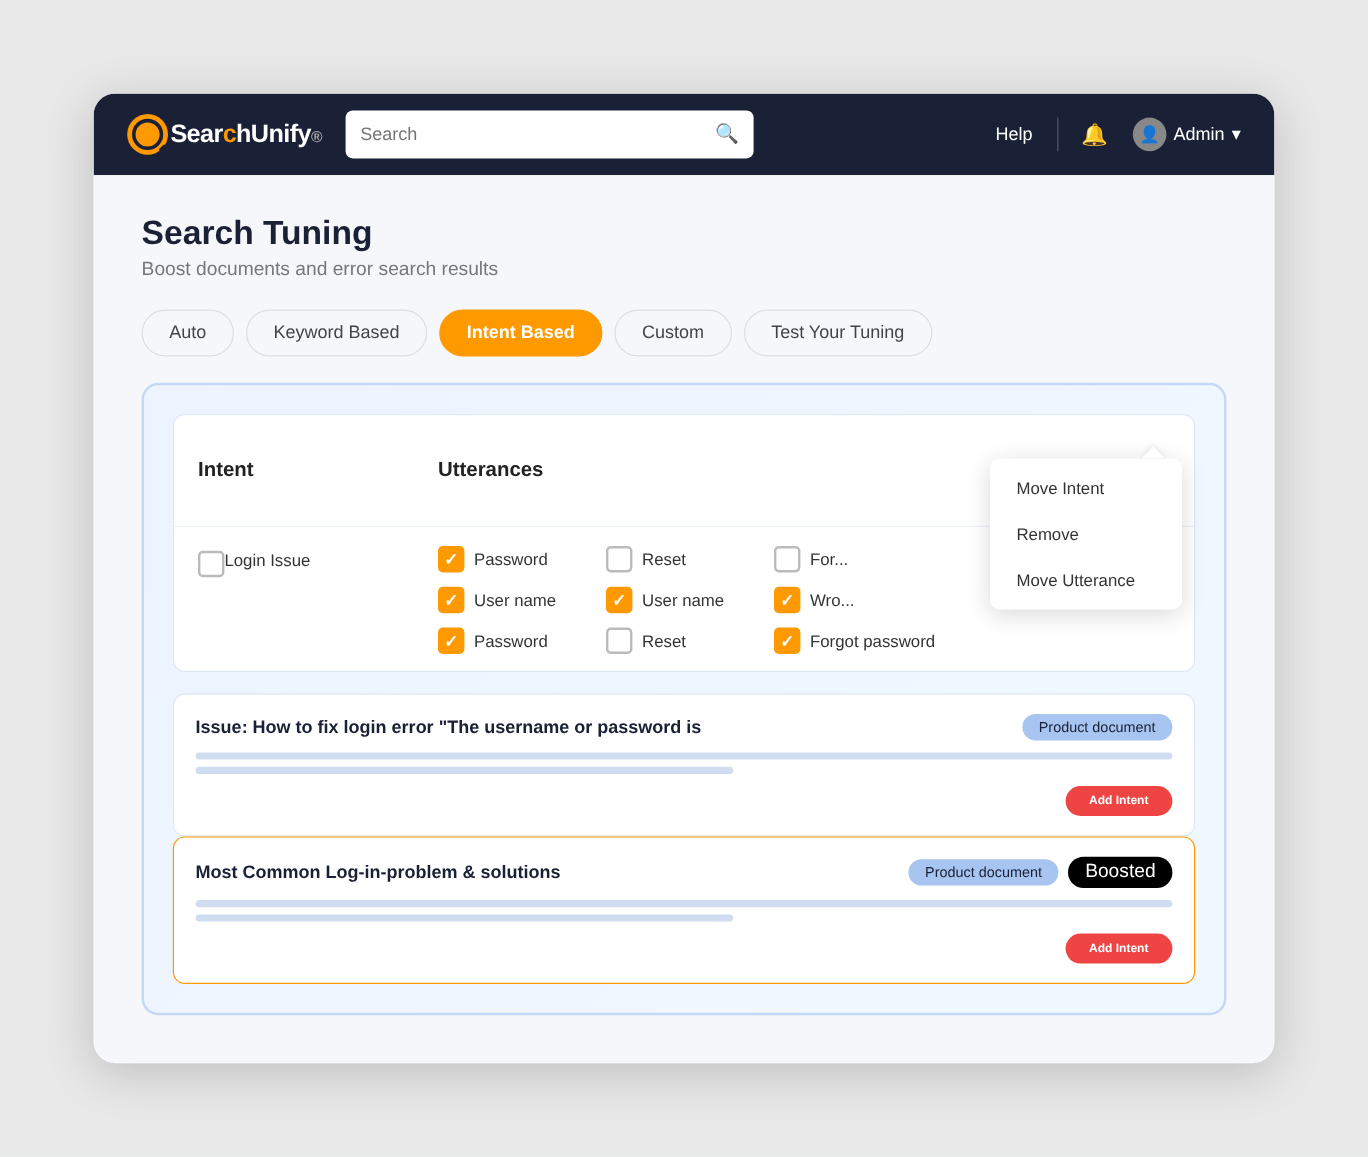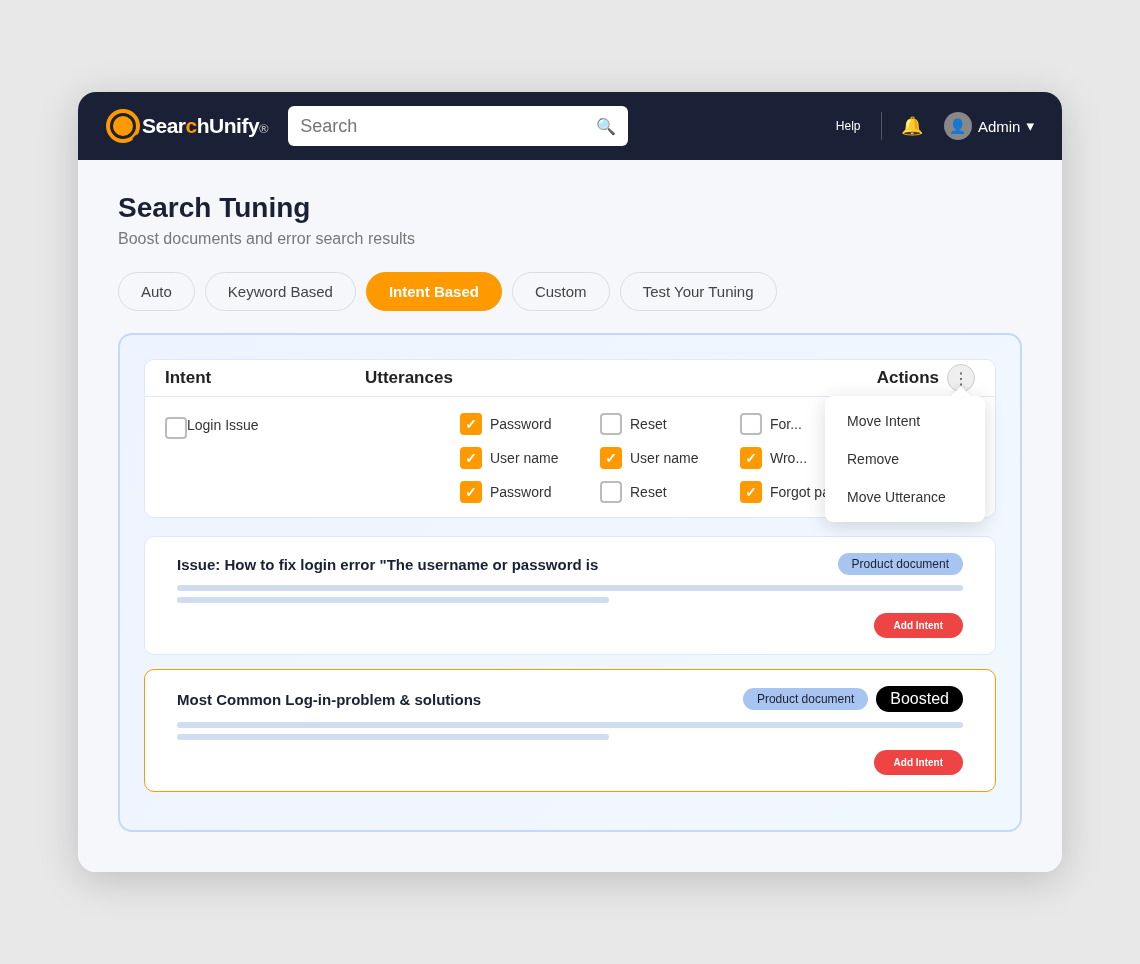--- a/index.html
+++ b/index.html
@@ -38,42 +38,42 @@
       background: #fff;
       border-radius: 6px;
       padding: 0 12px;
       height: 40px;
       gap: 8px;
     }
 
     .search-bar input {
       border: none;
       outline: none;
-      font-size: 18px;
+      font-size: 15px;
       color: #555;
       width: 100%;
       background: transparent;
     }
 
     .search-icon-svg {
       color: #999;
       font-size: 16px;
     }
 
     .header-right {
       margin-left: auto;
       display: flex;
       align-items: center;
       gap: 20px;
       color: #fff;
     }
 
     .help-link {
       color: #fff;
-      font-size: 12px;
+      font-size: 15px;
       cursor: pointer;
     }
 
     .divider-v {
       width: 1px;
       height: 28px;
       background: rgba(255,255,255,0.25);
     }
 
     .bell-icon {
@@ -163,21 +163,21 @@
       border-radius: 10px;
       border: 1.5px solid #e0e8f5;
       overflow: visible;
       margin-bottom: 18px;
       position: relative;
     }
 
     .table-header {
       display: flex;
       align-items: center;
-      padding: 4px 20px;
+      padding: 32px 20px;
       border-bottom: 1.5px solid #e0e8f5;
       background: #fff;
       border-radius: 10px 10px 0 0;
     }
 
     .col-intent {
       width: 200px;
       font-size: 17px;
       font-weight: 700;
       color: #222;
@@ -258,21 +258,20 @@
       display: flex;
       align-items: flex-start;
       gap: 0;
       padding-top: 4px;
     }
 
     .row-utterances {
       flex: 1;
       display: flex;
       gap: 0;
-      justify-content: center;
     }
 
     .checkbox-plain {
       width: 22px;
       height: 22px;
       border: 2px solid #bbb;
       border-radius: 4px;
       background: #fff;
       flex-shrink: 0;
       margin-top: 2px;
@@ -314,22 +313,21 @@
       display: flex;
       align-items: center;
       gap: 8px;
     }
 
     
     .doc-card {
       background: #fff;
       border-radius: 10px;
       border: 1.5px solid #e0e8f5;
-      padding: 16px 32px;
-      margin-bottom: 14px;
+      padding: 16px 18px;
     }
 
     .doc-card.highlighted {
       border-color: #f90;
     }
 
     .doc-card-header {
       display: flex;
       align-items: center;
       justify-content: space-between;

